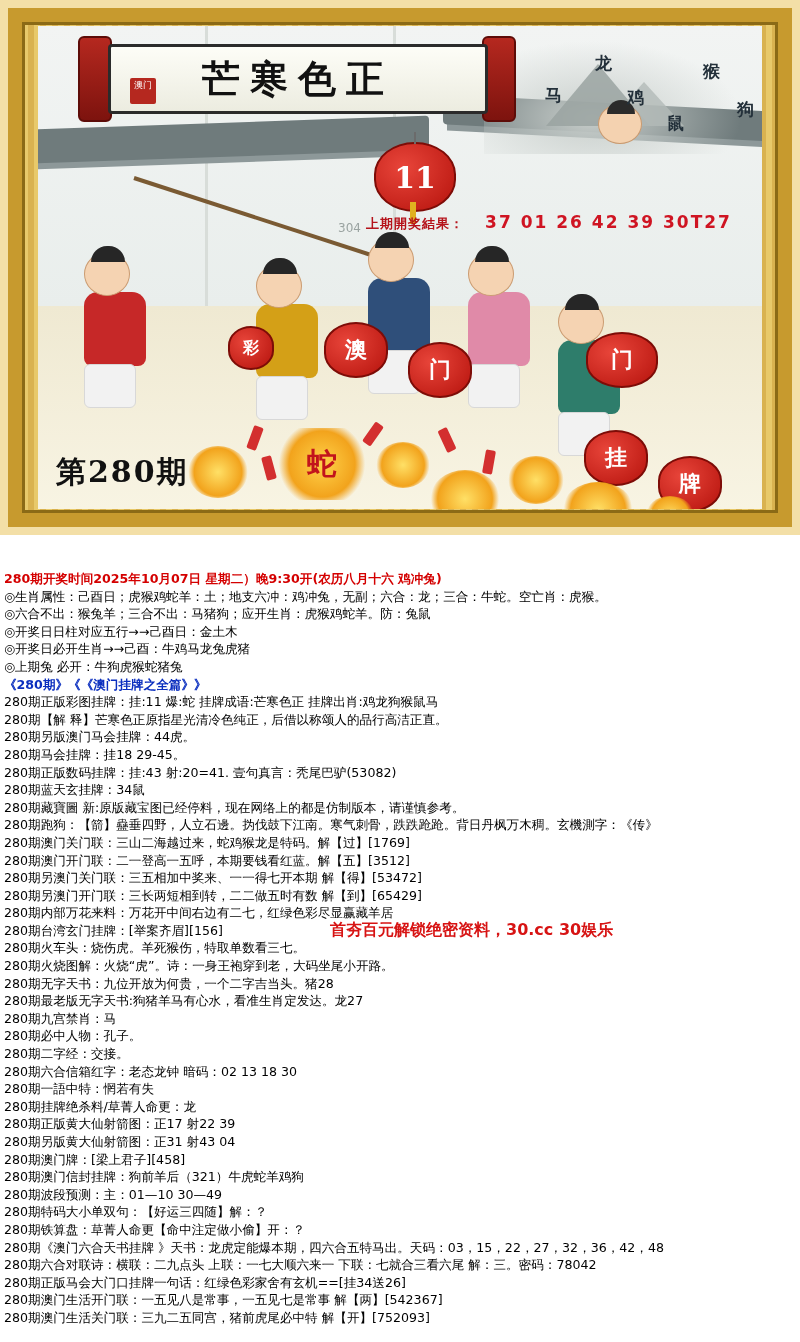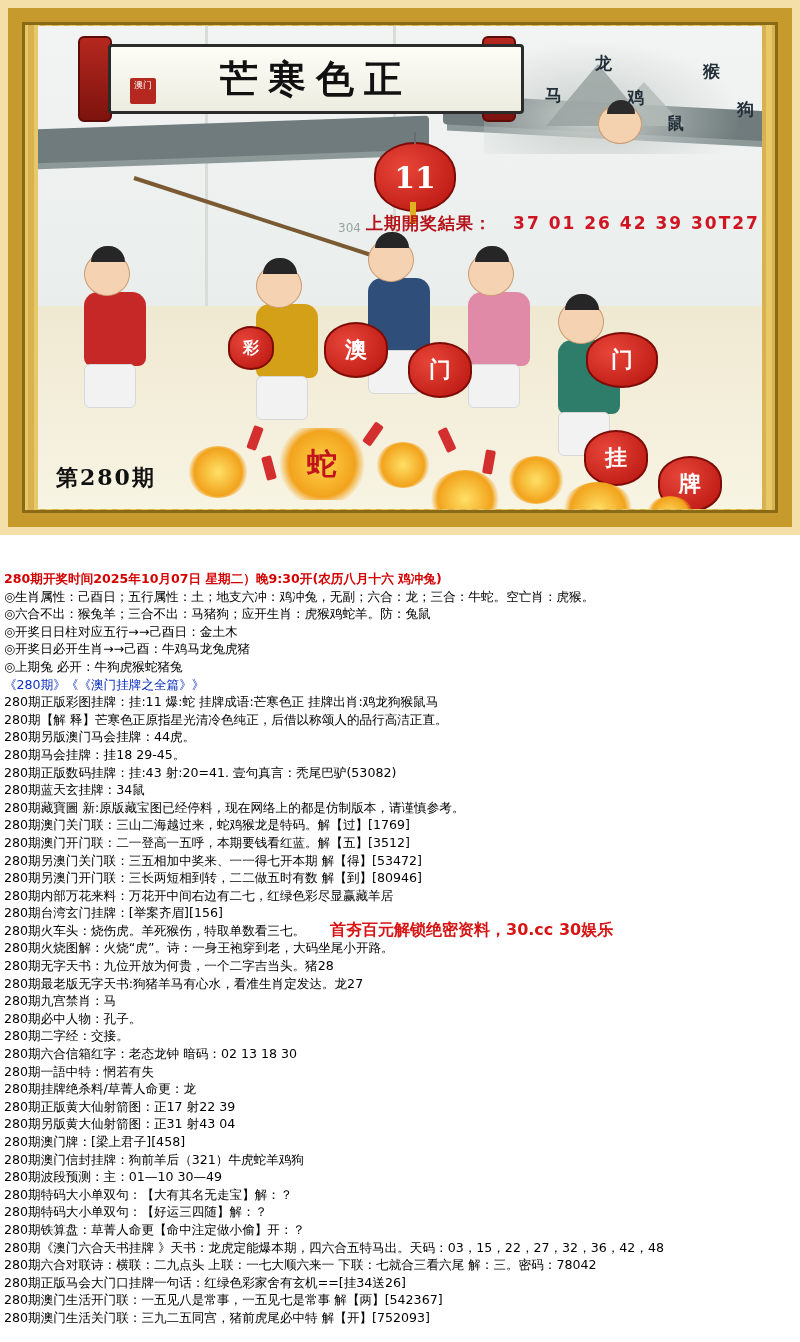--- a/index.html
+++ b/index.html
@@ -57,21 +57,21 @@
     background:#6f7b7c;border-radius:4px;transform:skewY(3deg);
     box-shadow:0 10px 0 -4px #8d9899;
   }
   .ground{
     position:absolute;left:0;right:0;bottom:0;height:42%;
     background:linear-gradient(180deg,#efe9d2 0%,#f8f4e3 100%);
   }
 
   
   .banner{
-    position:absolute;left:70px;top:18px;width:416px;height:70px;
+    position:absolute;left:70px;top:18px;width:380px;height:70px;
     background:linear-gradient(180deg,#fdfdf7,#ecece0);
     border:3px solid #2b2b2b;border-radius:4px;
     display:flex;align-items:center;justify-content:center;
   }
   .banner .title{
     font-family:"DejaVu Serif","Liberation Serif",serif;
     font-size:38px;font-weight:bold;letter-spacing:10px;color:#111;
   }
   .banner-end{
     position:absolute;top:10px;width:34px;height:86px;border-radius:6px;
@@ -106,21 +106,21 @@
     position:absolute;left:372px;top:176px;width:6px;height:22px;
     background:#e0b020;
   }
 
   
   .result-line{
     position:absolute;left:328px;top:186px;white-space:nowrap;
   }
   .result-label{
     font-family:"DejaVu Serif","Liberation Serif",serif;
-    font-size:17px;font-weight:bold;color:#b5121a;letter-spacing:1px;
+    font-size:13px;font-weight:bold;color:#b5121a;letter-spacing:1px;
   }
   .result-nums{
     font-size:17px;font-weight:bold;color:#cf1422;letter-spacing:2px;
     font-family:"DejaVu Sans","Liberation Sans",sans-serif;
     margin-left:16px;
   }
 
   
   .ink{
     position:absolute;right:8px;top:8px;width:270px;height:120px;
@@ -230,36 +230,36 @@
   }
   .f1{left:212px;top:400px;transform:rotate(20deg);}
   .f2{left:226px;top:430px;transform:rotate(-15deg);}
   .f3{left:330px;top:396px;transform:rotate(35deg);}
   .f4{left:404px;top:402px;transform:rotate(-25deg);}
   .f5{left:446px;top:424px;transform:rotate(10deg);}
 
   .issue-no{
     position:absolute;left:18px;bottom:16px;
     font-family:"DejaVu Serif","Liberation Serif",serif;
-    font-size:22px;font-weight:bold;color:#111;letter-spacing:2px;
+    font-size:30px;font-weight:bold;color:#111;letter-spacing:2px;
   }
   .wall-num{
     position:absolute;left:300px;top:196px;color:#9aa3a1;font-size:12px;
     line-height:13px;text-align:center;
   }
 
   
   .text-block{
     padding:2px 4px 10px 4px;
     font-size:12.6px;
     line-height:17.6px;
   }
   .text-block .row{ white-space:nowrap; }
   .blue{color:#0b2fbf;}
-  .bold{font-weight:normal;}
+  .bold{font-weight:bold;}
   .hdr-red{color:#d40000;font-weight:bold;margin-top:33px;}
   .watermark{
     position:absolute;left:330px;top:920px;
     color:#d40000;font-weight:bold;font-size:16px;opacity:.92;
     pointer-events:none;white-space:nowrap;
   }
 </style>
 </head>
 <body>
 
@@ -365,57 +365,57 @@
         <span>蛇</span>
       </div>
 
       <div class="issue-no">第280期</div>
     </div>
   </div>
 
   <div class="text-block">
     <div class="row hdr-red">280期开奖时间2025年10月07日 星期二）晚9:30开(农历八月十六 鸡冲兔)</div>
 
-    <div class="row">◎生肖属性：己酉日；五行属性：土；地支六冲：鸡冲兔，无副；六合：龙；三合：牛蛇。空亡肖：虎猴。</div>
+    <div class="row">◎生肖属性：己酉日；虎猴鸡蛇羊：土；地支六冲：鸡冲兔，无副；六合：龙；三合：牛蛇。空亡肖：虎猴。</div>
     <div class="row">◎六合不出：猴兔羊；三合不出：马猪狗；应开生肖：虎猴鸡蛇羊。防：兔鼠</div>
     <div class="row">◎开奖日日柱对应五行→→己酉日：金土木</div>
     <div class="row">◎开奖日必开生肖→→己酉：牛鸡马龙兔虎猪</div>
     <div class="row">◎上期兔 必开：牛狗虎猴蛇猪兔</div>
 
     <div class="row blue bold">《280期》《《澳门挂牌之全篇》》</div>
 
     <div class="row">280期正版彩图挂牌：挂:11  爆:蛇  挂牌成语:芒寒色正  挂牌出肖:鸡龙狗猴鼠马</div>
     <div class="row">280期【解 释】芒寒色正原指星光清冷色纯正，后借以称颂人的品行高洁正直。</div>
     <div class="row">280期另版澳门马会挂牌：44虎。</div>
     <div class="row">280期马会挂牌：挂18  29-45。</div>
     <div class="row">280期正版数码挂牌：挂:43  射:20=41. 壹句真言：秃尾巴驴(53082)</div>
     <div class="row">280期蓝天玄挂牌：34鼠</div>
     <div class="row">280期藏寶圖 新:原版藏宝图已经停料，现在网络上的都是仿制版本，请谨慎参考。</div>
+    <div class="row">280期跑狗：【箭】蠱垂四野，人立石邊。㧑伐鼓下江南。寒气刺骨，跌跌跄跄。背日丹枫万木稠。玄機測字：《传》</div>
     <div class="row">280期澳门关门联：三山二海越过来，蛇鸡猴龙是特码。解【过】[1769]</div>
     <div class="row">280期澳门开门联：二一登高一五呼，本期要钱看红蓝。解【五】[3512]</div>
     <div class="row">280期另澳门关门联：三五相加中奖来、一一得七开本期 解【得】[53472]</div>
-    <div class="row">280期另澳门开门联：三长两短相到转，二二做五时有数 解【到】[80946]</div>
+    <div class="row">280期另澳门开门联：三长两短相到转，二二做五时有数 解【到】[65429]</div>
     <div class="row">280期内部万花来料：万花开中间右边有二七，红绿色彩尽显赢藏羊居</div>
     <div class="row">280期台湾玄门挂牌：[举案齐眉][156]</div>
     <div class="row">280期火车头：烧伤虎。羊死猴伤，特取单数看三七。</div>
     <div class="row">280期火烧图解：火烧“虎”。诗：一身王袍穿到老，大码坐尾小开路。</div>
     <div class="row">280期无字天书：九位开放为何贵，一个二字吉当头。猪28</div>
     <div class="row">280期最老版无字天书:狗猪羊马有心水，看准生肖定发达。龙27</div>
     <div class="row">280期九宫禁肖：马</div>
     <div class="row">280期必中人物：孔子。</div>
     <div class="row">280期二字经：交接。</div>
     <div class="row">280期六合信箱红字：老态龙钟  暗码：02  13  18  30</div>
     <div class="row">280期一語中特：惘若有失</div>
     <div class="row">280期挂牌绝杀料/草菁人命更：龙</div>
     <div class="row">280期正版黄大仙射箭图：正17  射22  39</div>
     <div class="row">280期另版黄大仙射箭图：正31  射43  04</div>
     <div class="row">280期澳门牌：[梁上君子][458]</div>
     <div class="row">280期澳门信封挂牌：狗前羊后（321）牛虎蛇羊鸡狗</div>
     <div class="row">280期波段预测：主：01—10  30—49</div>
-    <div class="row">280期特码大小单双句：【大有其名无走宝】解：？</div>
     <div class="row">280期特码大小单双句：【好运三四随】解：？</div>
     <div class="row">280期铁算盘：草菁人命更【命中注定做小偷】开：？</div>
     <div class="row">280期《澳门六合天书挂牌 》天书：龙虎定能爆本期，四六合五特马出。天码：03，15，22，27，32，36，42，48</div>
     <div class="row">280期六合对联诗：横联：二九点头  上联：一七大顺六来一  下联：七就合三看六尾  解：三。密码：78042</div>
     <div class="row">280期正版马会大门口挂牌一句话：红绿色彩家舍有玄机==[挂34送26]</div>
     <div class="row">280期澳门生活开门联：一五见八是常事，一五见七是常事  解【两】[542367]</div>
     <div class="row">280期澳门生活关门联：三九二五同宫，猪前虎尾必中特  解【开】[752093]</div>
   </div>
 
   <div class="watermark">首夯百元解锁绝密资料，30.cc 30娱乐</div>

